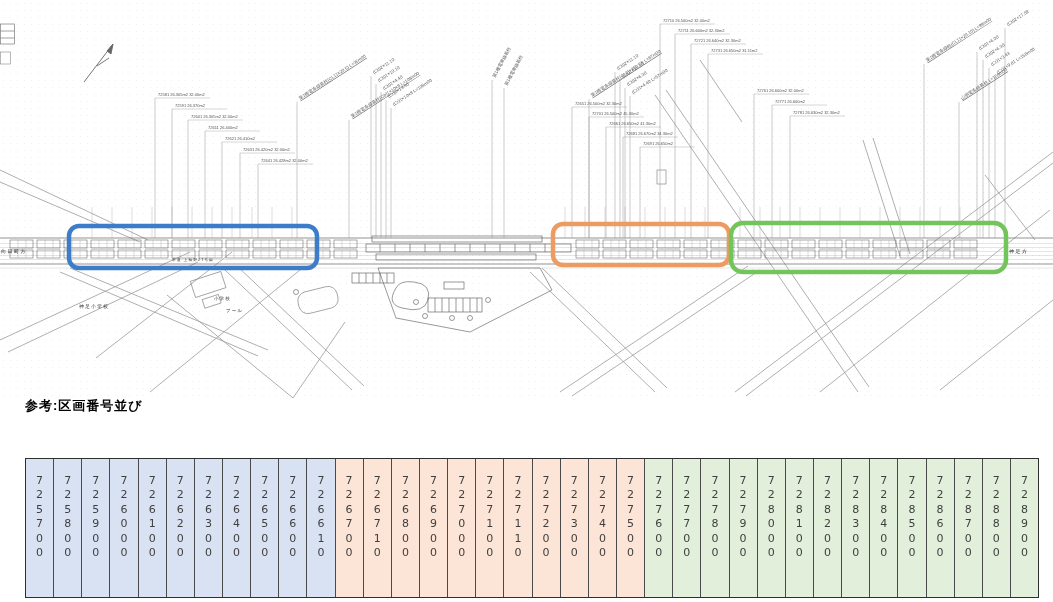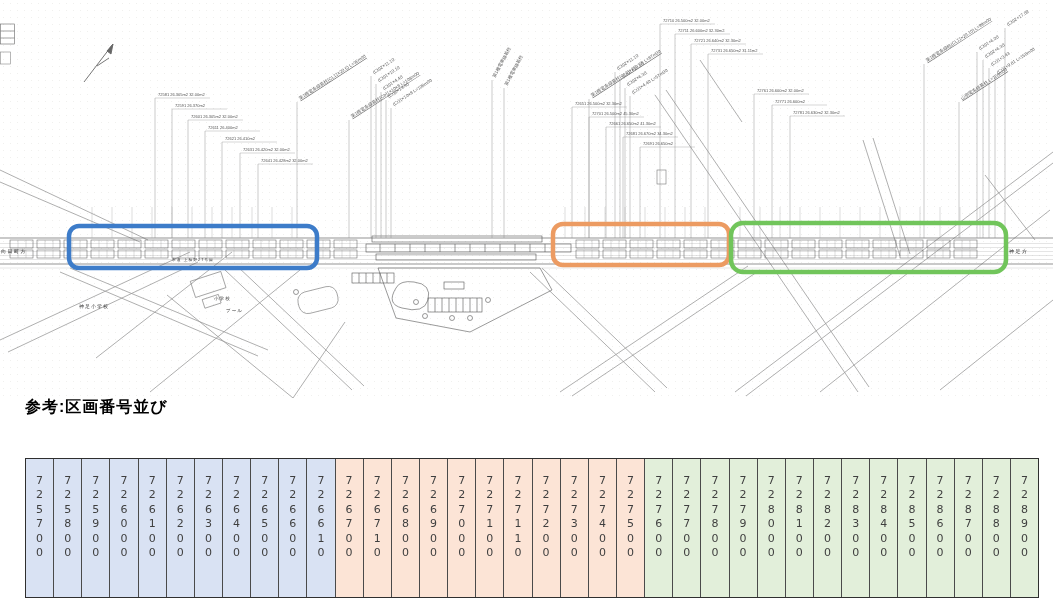--- a/index.html
+++ b/index.html
@@ -6,21 +6,21 @@
   body{
     width:1053px;height:602px;position:relative;background:#ffffff;
     font-family:"Liberation Sans","DejaVu Sans",sans-serif;overflow:hidden;
   }
   #plan-wrap{
     position:absolute;left:0;top:0;width:1053px;height:398px;
     background-image:radial-gradient(#f0f0ee 0.5px, transparent 0.5px);
     background-size:7px 7px;
   }
   #page-title{
-    position:absolute;left:25px;top:397px;font-size:16px;font-weight:bold;
+    position:absolute;left:25px;top:397px;font-size:13px;font-weight:bold;
     color:#000;letter-spacing:1px;
   }
   #number-table{
     position:absolute;left:25px;top:458px;width:1014px;height:140px;
     display:flex;border:1px solid #2f2f2f;box-sizing:border-box;background:#fff;
   }
   .num-col{
     flex:1 1 0;border-right:1px solid #4a4a4a;display:flex;flex-direction:column;
     align-items:center;padding-top:15px;box-sizing:border-box;
     font-size:11px;line-height:14.4px;color:#3f3f3f;

